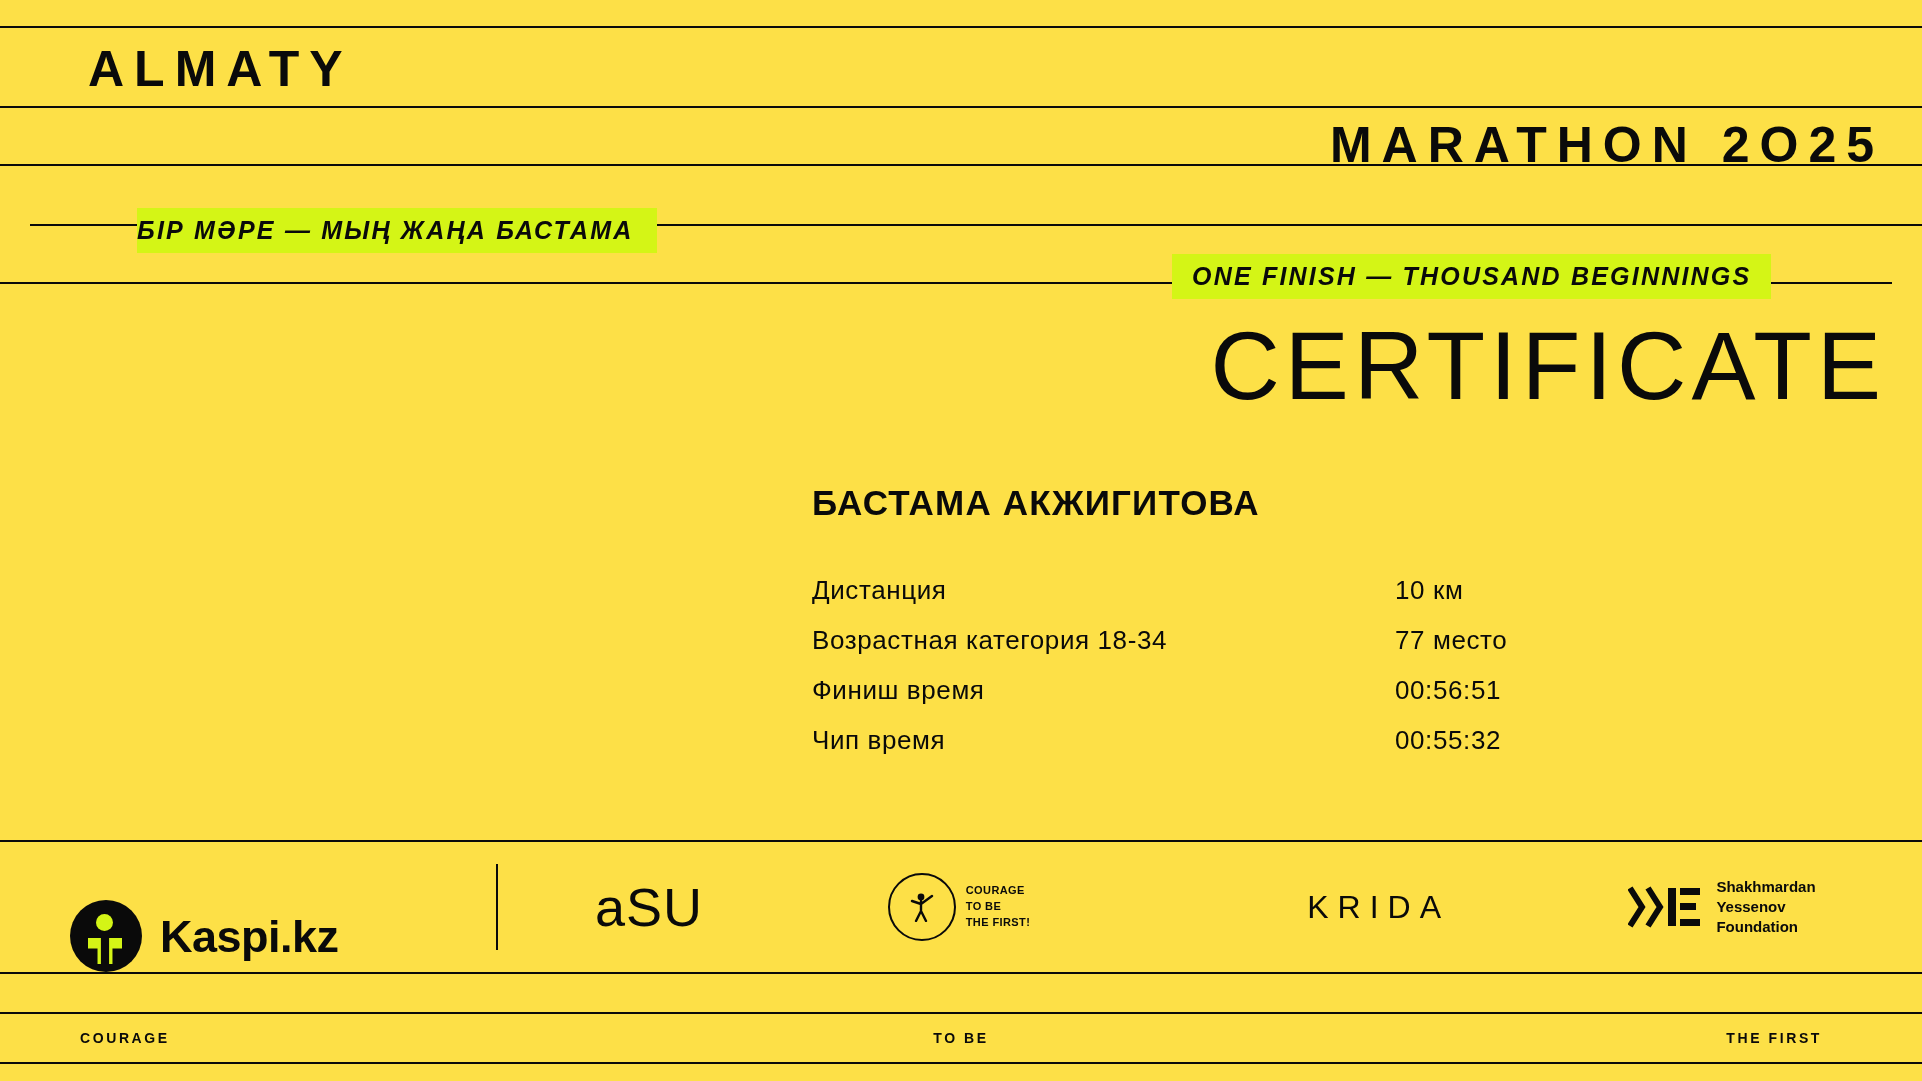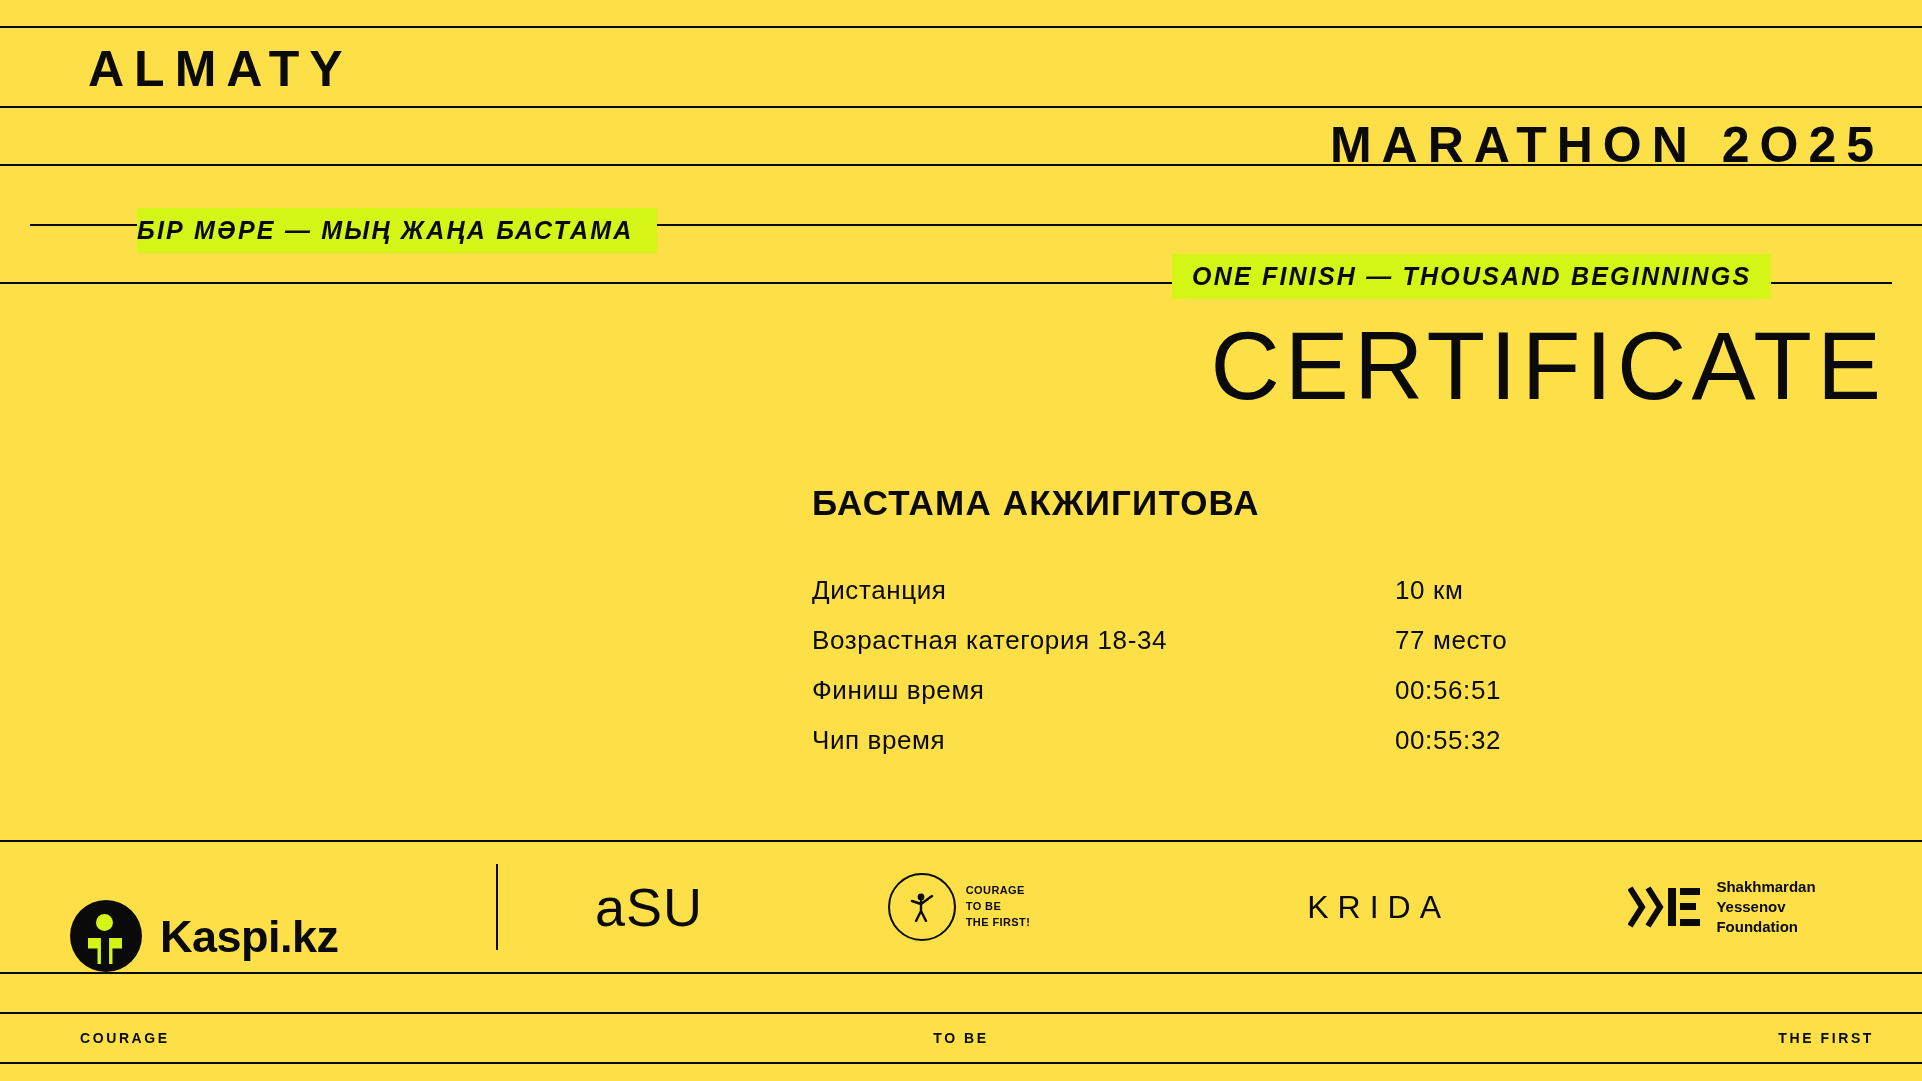--- a/index.html
+++ b/index.html
@@ -233,21 +233,21 @@
     align-items: center;
   }
   .footer-item {
     font-size: 14px;
     font-weight: 700;
     letter-spacing: 2.6px;
     white-space: nowrap;
   }
   .f-left   { margin-left: 80px; }
   .f-center { position: absolute; left: 50%; transform: translateX(-50%); }
-  .f-right  { margin-left: auto; margin-right: 48px; }
+  .f-right  { margin-left: auto; margin-right: 100px; }
 </style>
 </head>
 <body>
 
 <div class="certificate">
 
   <div class="rule r1"></div>
   <div class="rule r2"></div>
   <div class="rule r3"></div>
   <div class="seg s1"></div>

